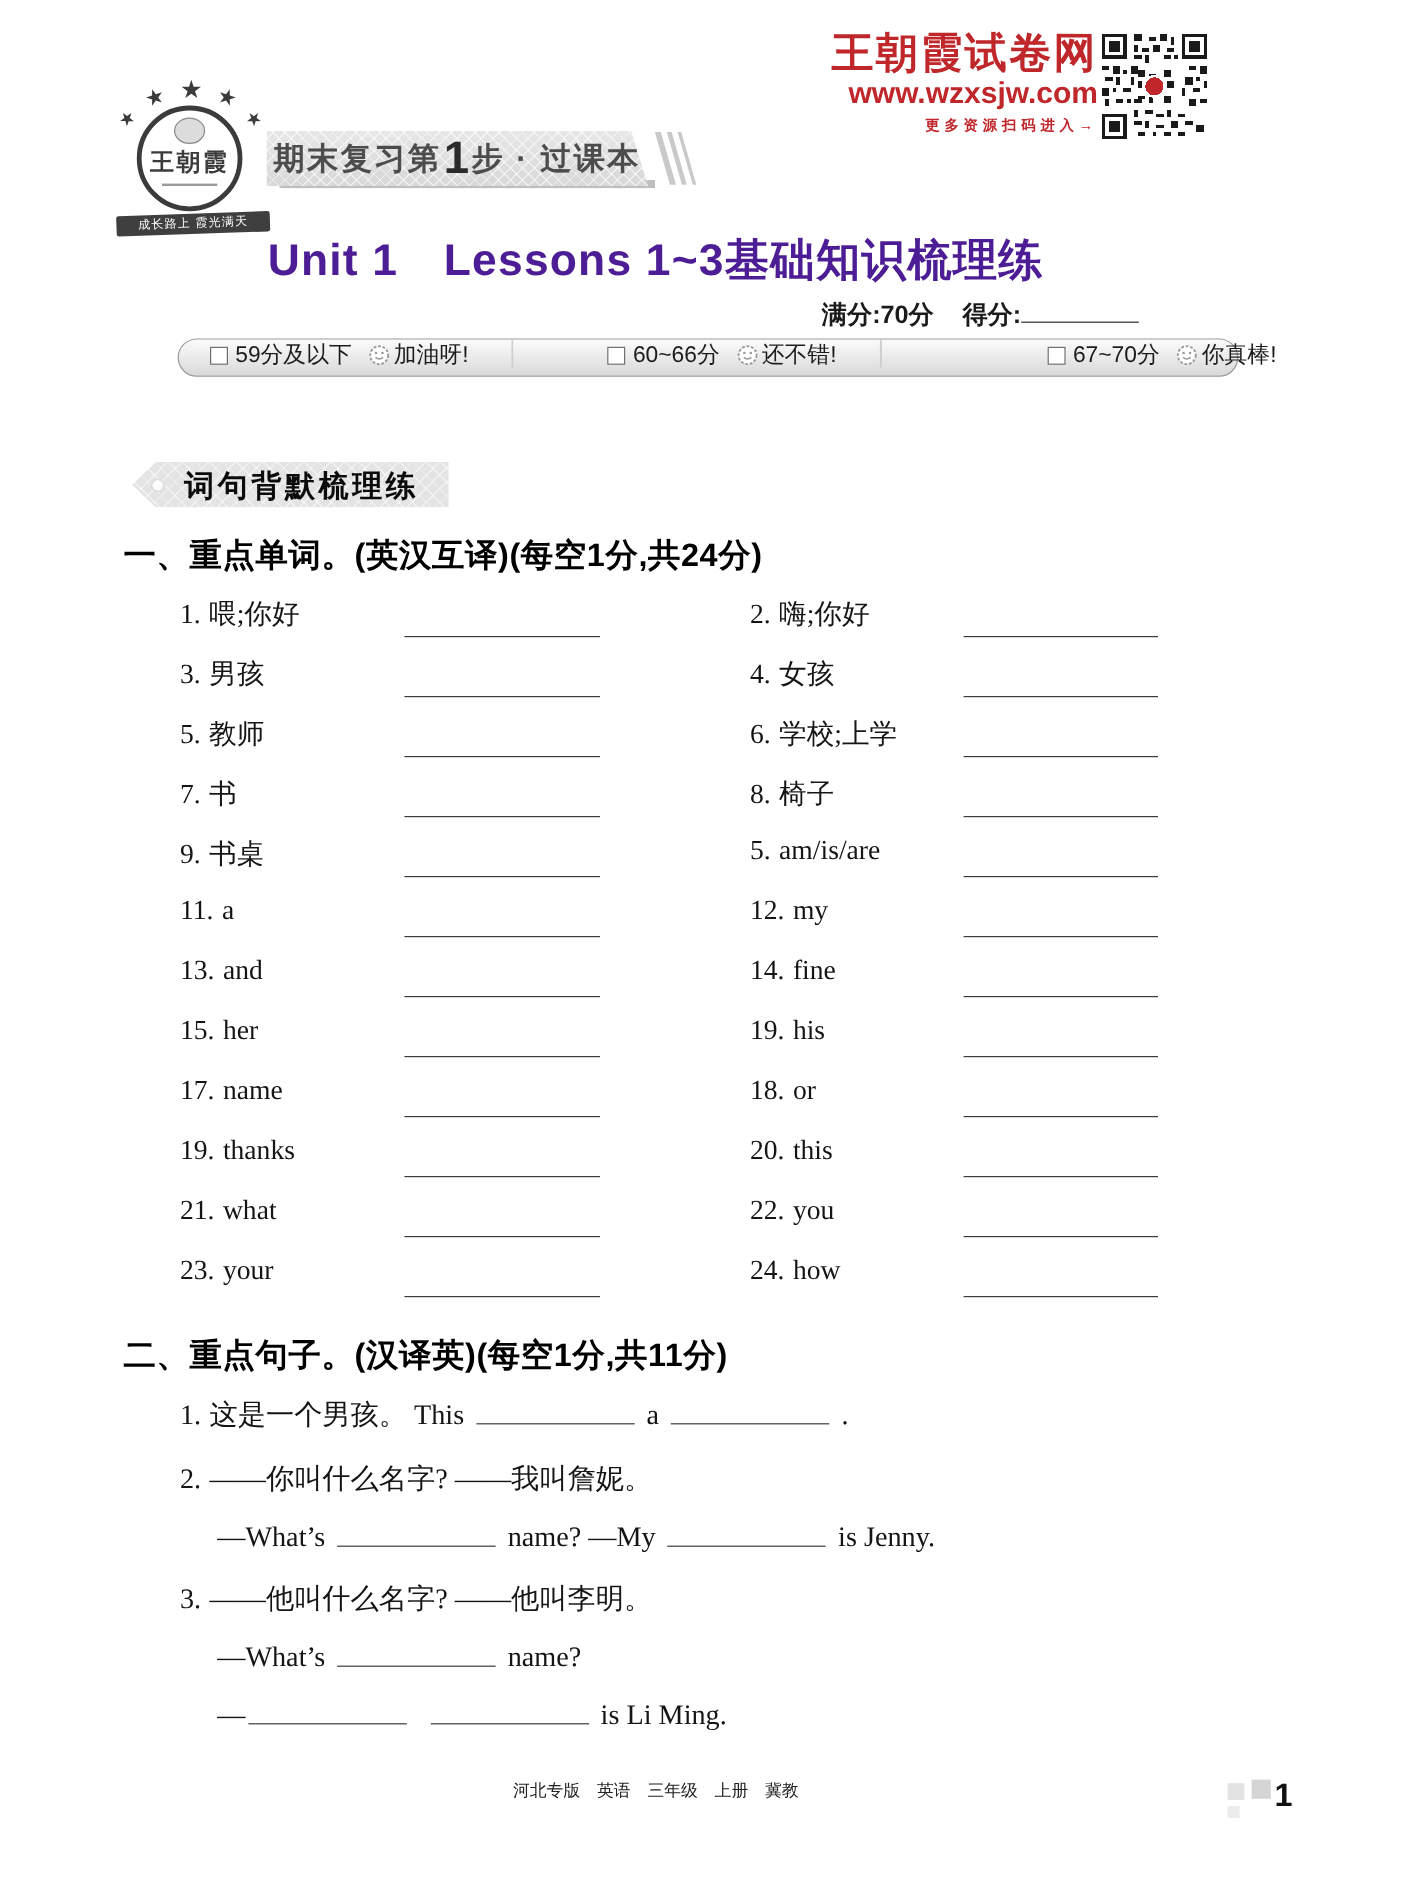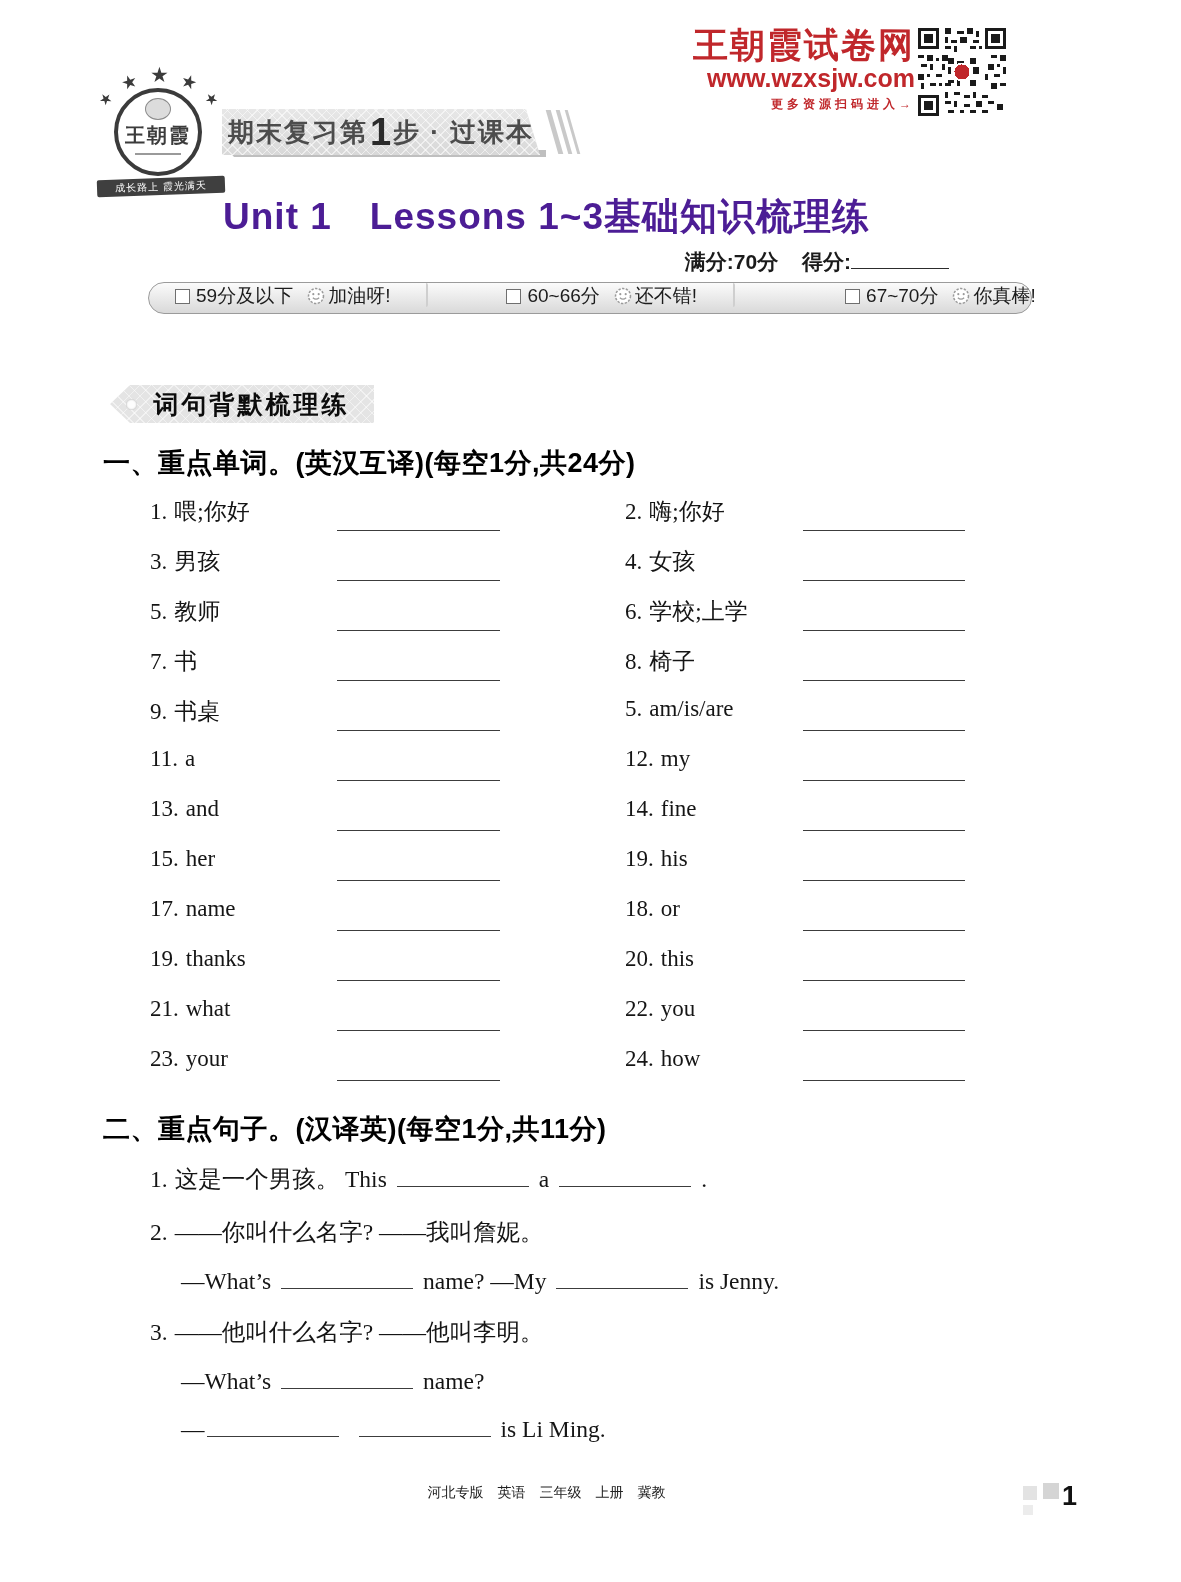--- a/index.html
+++ b/index.html
@@ -54,21 +54,21 @@
   .scoreline{position:absolute;top:247px;right:144px;font-size:21px;font-weight:700;
              font-family:"Liberation Sans",sans-serif;color:#1b1b1b;}
   .scoreline .gap{display:inline-block;width:18px;}
   .score-blank{display:inline-block;width:98px;height:1em;border-bottom:1.8px solid #2c2c2c;vertical-align:baseline;}
 
   
   .pill{position:absolute;left:148px;top:282px;width:884px;height:32px;border:1.5px solid #9b9b9b;
         border-radius:17px;background:linear-gradient(#fbfbfb,#d9d9d9);box-sizing:border-box;
         display:flex;align-items:flex-start;font-family:"Liberation Sans","DejaVu Sans",sans-serif;}
   .band{display:flex;align-items:center;white-space:nowrap;}
-  .b1{margin-left:26px;} .b2{margin-left:78px;} .b3{margin-left:64px;padding-left:46px;}
+  .b1{margin-left:26px;} .b2{margin-left:78px;} .b3{margin-left:92px;padding-left:46px;}
   .chk{width:15px;height:15px;border:1.6px solid #6f6f6f;background:#fff;display:inline-block;
        box-sizing:border-box;margin-right:6px;}
   .brange{font-size:19px;color:#1c1c1c;font-weight:500;}
   .face{margin:0 3px 0 14px;display:inline-flex;}
   .bpraise{font-size:19px;color:#1c1c1c;font-weight:500;}
   .pill-div{width:14px;height:24px;border-right:2.5px solid #cfcfcf;border-radius:0 14px 14px 0;margin-left:36px;}
 
   
   .notice{position:absolute;left:0;right:0;top:330px;text-align:center;font-size:20.5px;color:#111;}
   .notice b{font-weight:700;}

